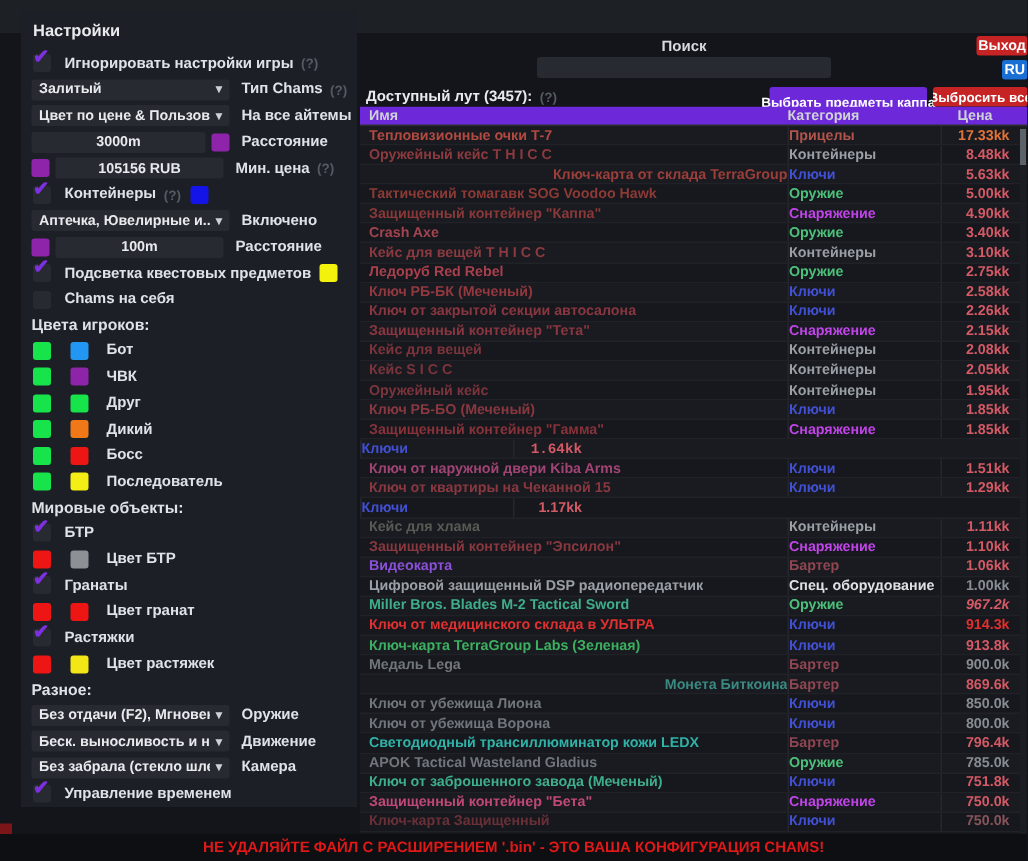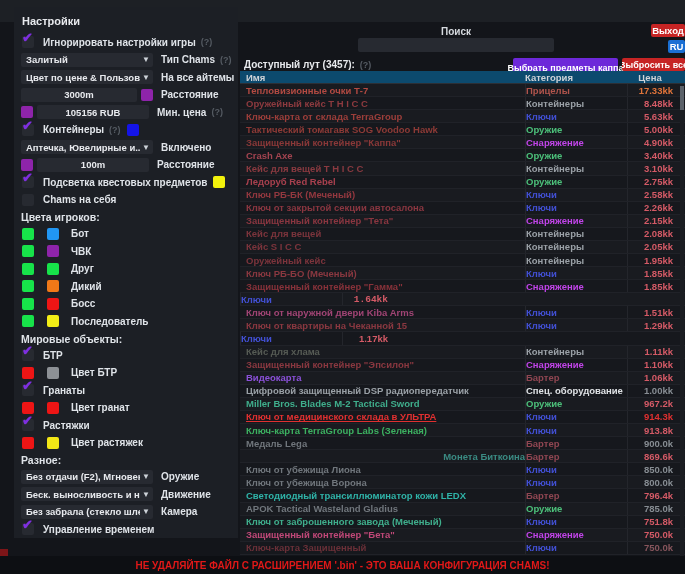--- a/index.html
+++ b/index.html
@@ -42,21 +42,21 @@
          font-family:"Liberation Sans",sans-serif; white-space:nowrap; }
   .btn-exit { left:651px; top:24px; width:34px; height:13px; background:#c62424; }
   .btn-ru { left:668px; top:40px; width:17px; height:13px; background:#1a6fd4; }
   .btn-kappa { left:513px; top:58px; width:105px; height:20px; background:#6d28d9; font-size:9px; }
   .btn-drop { left:622px; top:58px; width:63px; height:13px; background:#c62424; font-size:9px; overflow:hidden; }
 
   
   .loot-title-row { position:absolute; left:244px; top:59px; display:flex; align-items:center; }
   .loot-title { color:#e8eaee; font-size:10px; font-weight:700; }
   .loot-table { position:absolute; left:240px; top:71px; width:445px; height:485px; overflow:hidden; }
-  .lt-header { display:flex; align-items:center; height:13px; background:#0c4a6e;
+  .lt-header { display:flex; align-items:center; height:13px; background:#6d28d9;
                border-bottom:1px solid #2c2f35; }
   .lt-header .h-name { flex:1; padding-left:6px; color:#cfd3d8; font-size:9.5px; font-weight:700; }
   .lt-header .h-cat { width:102px; color:#cfd3d8; font-size:9.5px; font-weight:700; }
   .lt-header .h-price { width:52px; text-align:center; padding-right:6px; color:#cfd3d8;
                         font-size:9.5px; font-weight:700; margin-right:6px; }
   .lt-row { display:flex; align-items:center; height:13.08px; border-bottom:1px solid #202228;
             background:#16181d; cursor:default; }
   .lt-row:nth-child(odd) { background:#191b20; }
   .cell-name { flex:1; padding-left:6px; font-size:9.5px; font-weight:700; white-space:nowrap;
                overflow:hidden; }
@@ -265,21 +265,21 @@
         <div class="cell-name" style="color: rgb(179, 74, 66);">Тепловизионные очки Т-7</div>
         <div class="cell-cat" style="color: rgb(176, 84, 76);">Прицелы</div>
         <div class="cell-price" style="color: rgb(224, 116, 58);">17.33kk</div>
       </div>
       <div class="lt-row">
         <div class="cell-name" style="color: rgb(141, 58, 63);">Оружейный кейс T H I C C</div>
         <div class="cell-cat" style="color: rgb(154, 160, 166);">Контейнеры</div>
         <div class="cell-price" style="color: rgb(212, 90, 102);">8.48kk</div>
       </div>
       <div class="lt-row">
-        <div class="cell-name" style="color: rgb(156, 62, 58);">Ключ-карта от склада TerraGroup</div>
+        <div class="cell-name" style="color: rgb(156, 62, 58); text-align: right;">Ключ-карта от склада TerraGroup</div>
         <div class="cell-cat" style="color: rgb(66, 80, 212);">Ключи</div>
         <div class="cell-price" style="color: rgb(212, 90, 102);">5.63kk</div>
       </div>
       <div class="lt-row">
         <div class="cell-name" style="color: rgb(141, 58, 54);">Тактический томагавк SOG Voodoo Hawk</div>
         <div class="cell-cat" style="color: rgb(76, 192, 122);">Оружие</div>
         <div class="cell-price" style="color: rgb(212, 90, 102);">5.00kk</div>
       </div>
       <div class="lt-row">
         <div class="cell-name" style="color: rgb(138, 56, 56);">Защищенный контейнер "Каппа"</div>
@@ -375,24 +375,24 @@
         <div class="cell-price" style="color: rgb(212, 90, 102);">1.06kk</div>
       </div>
       <div class="lt-row">
         <div class="cell-name" style="color: rgb(154, 160, 166);">Цифровой защищенный DSP радиопередатчик</div>
         <div class="cell-cat" style="color: rgb(223, 226, 229);">Спец. оборудование</div>
         <div class="cell-price" style="color: rgb(135, 141, 147);">1.00kk</div>
       </div>
       <div class="lt-row">
         <div class="cell-name" style="color: rgb(63, 174, 140);">Miller Bros. Blades M-2 Tactical Sword</div>
         <div class="cell-cat" style="color: rgb(76, 192, 122);">Оружие</div>
-        <div class="cell-price" style="color: rgb(212, 90, 102);">967.2k</div>
-      </div>
-      <div class="lt-row">
-        <div class="cell-name" style="color: rgb(224, 48, 48); text-decoration: underline;">Ключ от медицинского склада в УЛЬТРА</div>
+        <div class="cell-price" style="color: rgb(212, 90, 102); font-style: italic;">967.2k</div>
+      </div>
+      <div class="lt-row">
+        <div class="cell-name" style="color: rgb(224, 48, 48);">Ключ от медицинского склада в УЛЬТРА</div>
         <div class="cell-cat" style="color: rgb(66, 80, 212);">Ключи</div>
         <div class="cell-price" style="color: rgb(224, 48, 48);">914.3k</div>
       </div>
       <div class="lt-row">
         <div class="cell-name" style="color: rgb(60, 176, 96);">Ключ-карта TerraGroup Labs (Зеленая)</div>
         <div class="cell-cat" style="color: rgb(66, 80, 212);">Ключи</div>
         <div class="cell-price" style="color: rgb(212, 90, 102);">913.8k</div>
       </div>
       <div class="lt-row">
         <div class="cell-name" style="color: rgb(112, 118, 124);">Медаль Lega</div>

